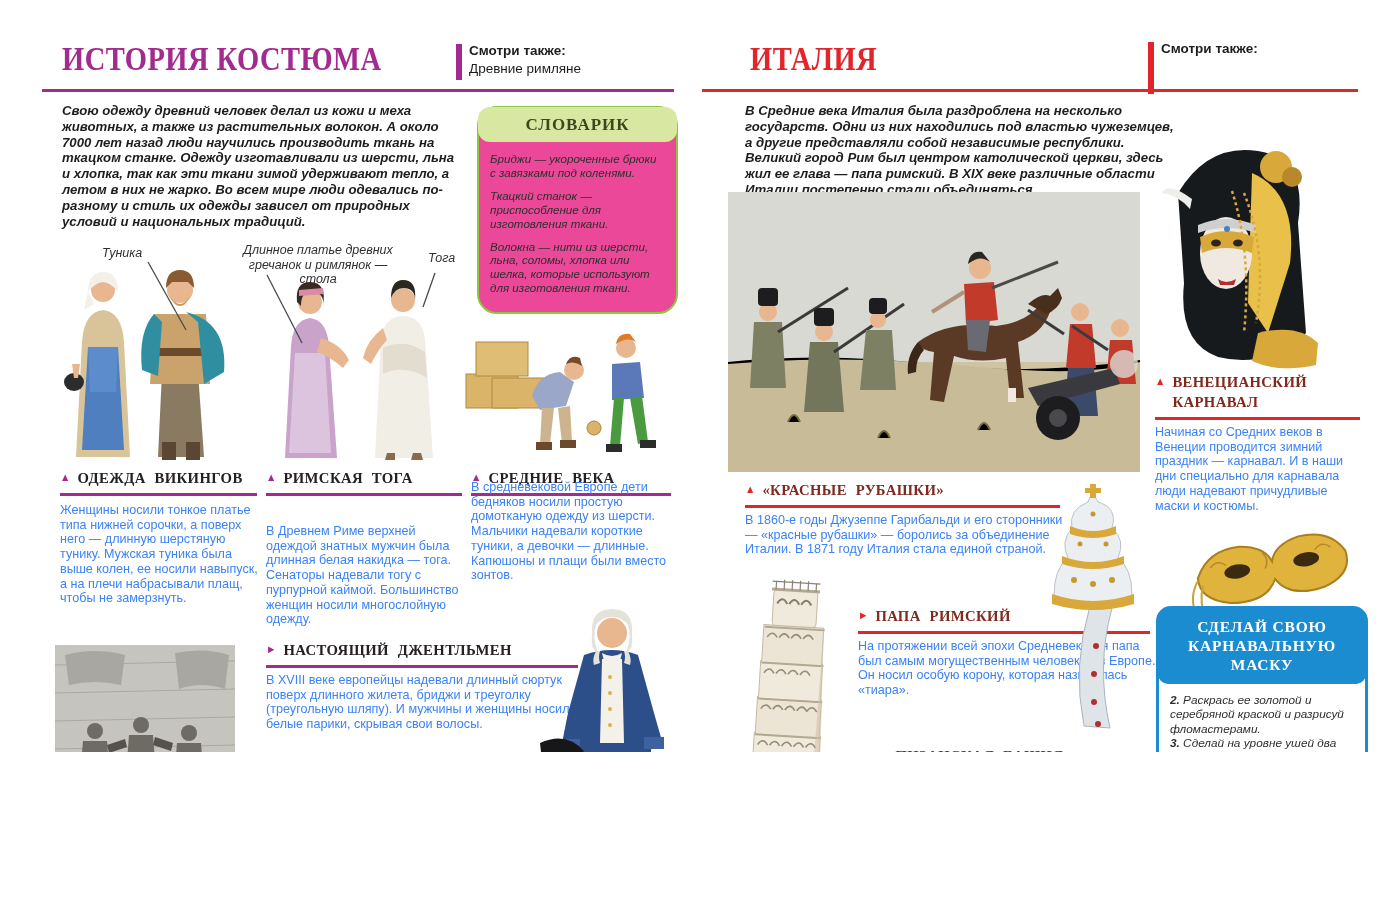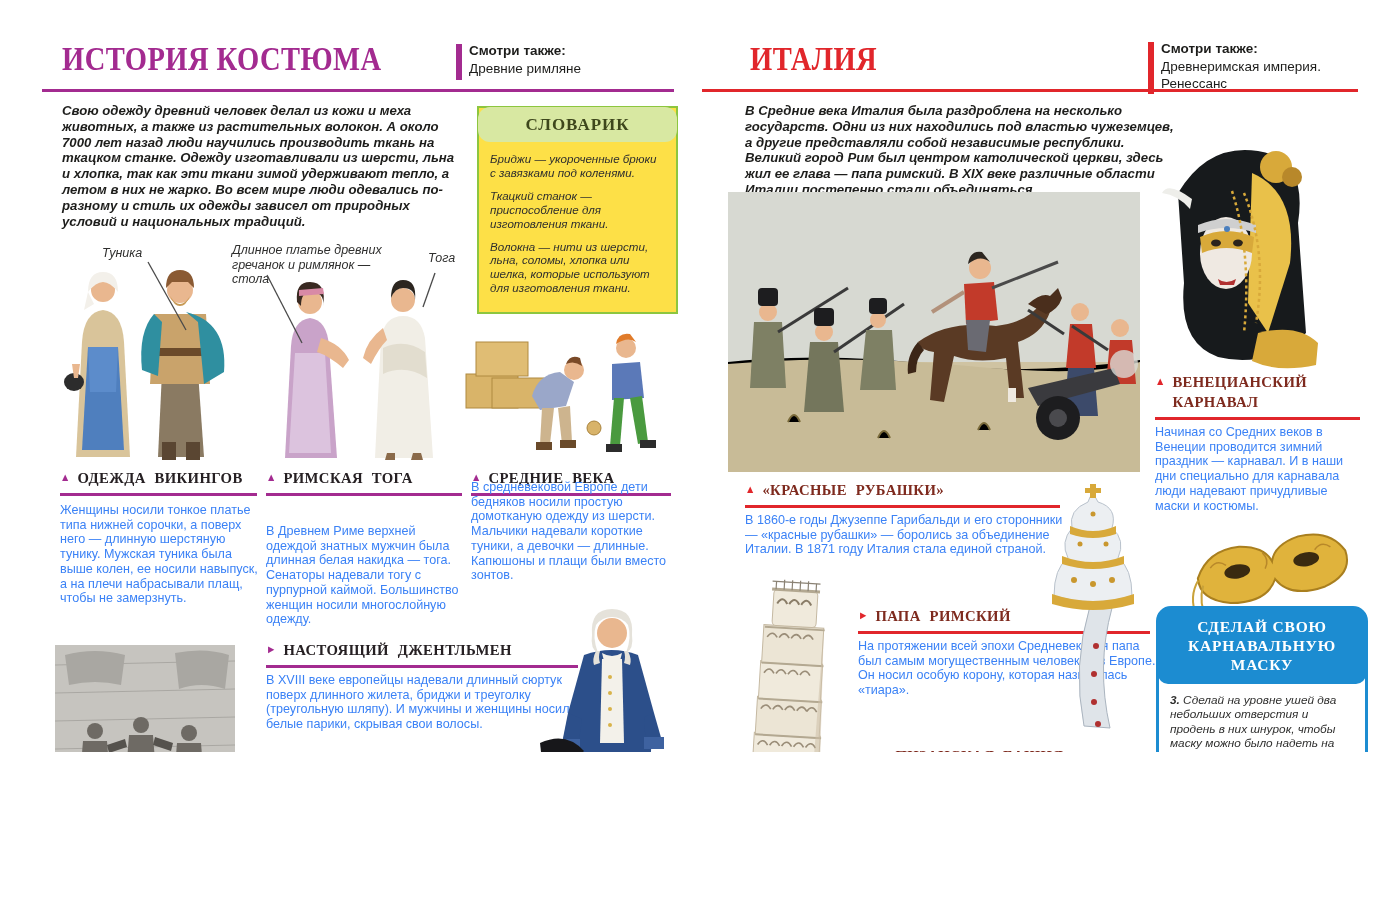--- a/index.html
+++ b/index.html
@@ -27,39 +27,39 @@
   .sec-title{font-family:"Liberation Serif","DejaVu Serif",serif;font-weight:bold;
              font-size:15.5px;letter-spacing:.4px;word-spacing:5px;line-height:20px;
              display:flex;align-items:flex-start;transform:scaleX(.95);transform-origin:left top;}
   .sec-title .marker{font-size:11px;line-height:19px;margin-right:7px;flex:0 0 auto;}
   .c-dark{color:#262023;} .c-maroon{color:#7e2a1e;}
   .m-purple{color:#a32b90;} .m-red{color:#e1262b;}
 
   .body-txt{font-size:12.6px;line-height:14.7px;color:#3b82f6;}
 
   
-  .gloss{border:2.5px solid #8dc63f;border-radius:0;background:#fde047;}
+  .gloss{border:2.5px solid #8dc63f;border-radius:20px;background:#ec4899;}
   .gloss-head{background:#d8e8a2;border-radius:12px 12px 12px 12px;margin:-1px -1px 6px -1px;
               padding:8px 6px 7px;text-align:center;
               font-family:"Liberation Serif","DejaVu Serif",serif;font-weight:bold;
               font-size:17px;letter-spacing:1px;color:#3e471c;}
   .gloss-bd{padding:4px 11px 8px;}
   .gloss-bd p{margin:0 0 9px;font-style:italic;font-size:11.6px;line-height:13.9px;color:#2f2f2e;}
   .gloss-term{font-weight:normal;}
 
   
   .craft{border:3px solid #1c8cd1;border-radius:15px;background:#fff;}
   .craft-head{background:#1c8cd1;border-radius:10px;margin:-1px -1px 0 -1px;padding:9px 8px 10px;
               text-align:center;color:#fff;font-family:"Liberation Serif","DejaVu Serif",serif;
               font-weight:bold;font-size:15.5px;letter-spacing:.8px;line-height:19px;}
   .craft-bd{padding:9px 11px 10px;}
   .craft-bd p{margin:0;font-style:italic;font-size:11.8px;line-height:14.3px;color:#2f2f2e;}
   .step-num{font-weight:bold;}
 
-  .fig-label{font-style:italic;font-size:12.5px;line-height:14.5px;color:#2f2f2e;}
+  .fig-label{font-style:italic;font-size:12.5px;line-height:14.5px;color:#2f2f2e;text-align:center;}
 
   .page-num{font-family:"Liberation Serif","DejaVu Serif",serif;font-weight:bold;font-size:35px;
             transform:scaleX(.9);transform-origin:left center;}
 </style>
 </head>
 <body>
 
 <div class="canvas">
 
   <div class="abs page-title t-purple" style="left:62px;top:40px;">ИСТОРИЯ КОСТЮМА</div>
@@ -250,21 +250,20 @@
     <path d="M70 60 Q80 66 90 60 L88 68 L72 68 Z" fill="#f3f1ea"></path>
   </svg>
 
   <div class="abs page-num t-purple" style="left:58px;top:842px;">100</div>
   <div class="abs rule-thin bg-purple" style="left:128px;top:866px;width:560px;"></div>
 
   <div class="abs page-title t-red" style="left:750px;top:40px;">ИТАЛИЯ</div>
 
   <div class="abs see-bar bg-red" style="left:1148px;top:42px;height:52px;"></div>
   <div class="abs see-label" style="left:1161px;top:40px;">Смотри также:</div>
-  <div class="abs see-value" style="left:1161px;top:58px;width:172px;">Древнеримская империя. Ренессанс</div>
 
   <div class="abs rule bg-red" style="left:702px;top:89px;width:656px;"></div>
 
   <div class="abs intro" style="left:745px;top:103px;width:434px;">В Средние века Италия была раздроблена на несколько государств. Одни из них находились под властью чужеземцев, а другие представляли собой независимые республики. Великий город Рим был центром католической церкви, здесь жил ее глава — папа римский. В XIX веке различные области Италии постепенно стали объединяться.</div>
 
   <svg class="abs" style="left:728px;top:192px;" width="412" height="280" viewBox="0 0 412 280">
     <rect width="412" height="280" fill="#d7d9d2"></rect>
     <rect y="170" width="412" height="110" fill="#cfc3a2"></rect>
     <path d="M0 170 Q100 160 200 172 T412 168 L412 200 L0 200 Z" fill="#c3b globalization violated"></path>
     <path d="M0 172 Q120 162 240 174 T412 170 L412 280 L0 280 Z" fill="#c8bb97"></path>
@@ -399,20 +398,21 @@
           <path d="M84 34 q6 8 0 16"></path>
       </g>
       <path d="M16 50 Q4 64 8 84" fill="none" stroke="#c9a23a" stroke-width="2"></path>
       <path d="M20 56 Q12 72 18 92" fill="none" stroke="#c9a23a" stroke-width="2"></path>
     </g>
   </svg>
 
   <div class="abs craft" style="left:1156px;top:606px;width:206px;z-index:2;">
     <div class="craft-head">СДЕЛАЙ СВОЮ КАРНАВАЛЬНУЮ МАСКУ</div>
     <div class="craft-bd">
+      <p><span class="step-num">2.</span><span> Раскрась ее золотой и серебряной краской и разрисуй фломастерами.</span></p>
       <p><span class="step-num">3.</span><span> Сделай на уровне ушей два небольших отверстия и продень в них шнурок, чтобы маску можно было надеть на лицо.</span></p>
     </div>
   </div>
 
   <div class="abs rule-thin bg-red" style="left:702px;top:866px;width:582px;"></div>
   <div class="abs page-num t-red" style="left:1294px;top:842px;">101</div>
 
   <svg class="abs" style="left:692px;top:556px;z-index:5;" width="172" height="363" viewBox="0 0 172 363">
     <rect x="8" y="300" width="160" height="63" fill="#3f9b3f"></rect>
     <rect x="8" y="296" width="160" height="8" fill="#338033"></rect>

